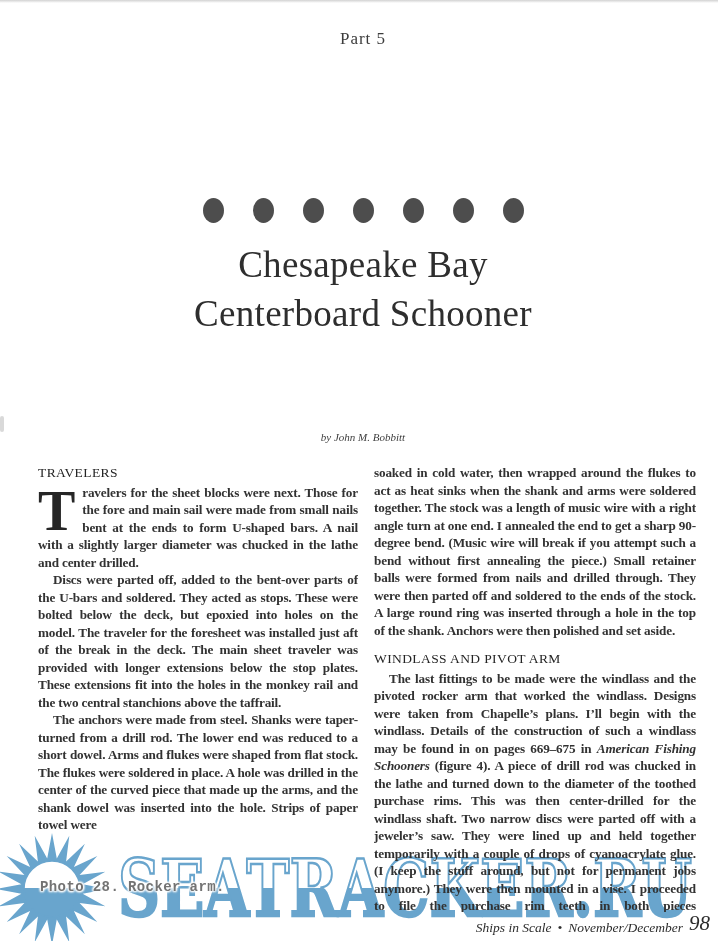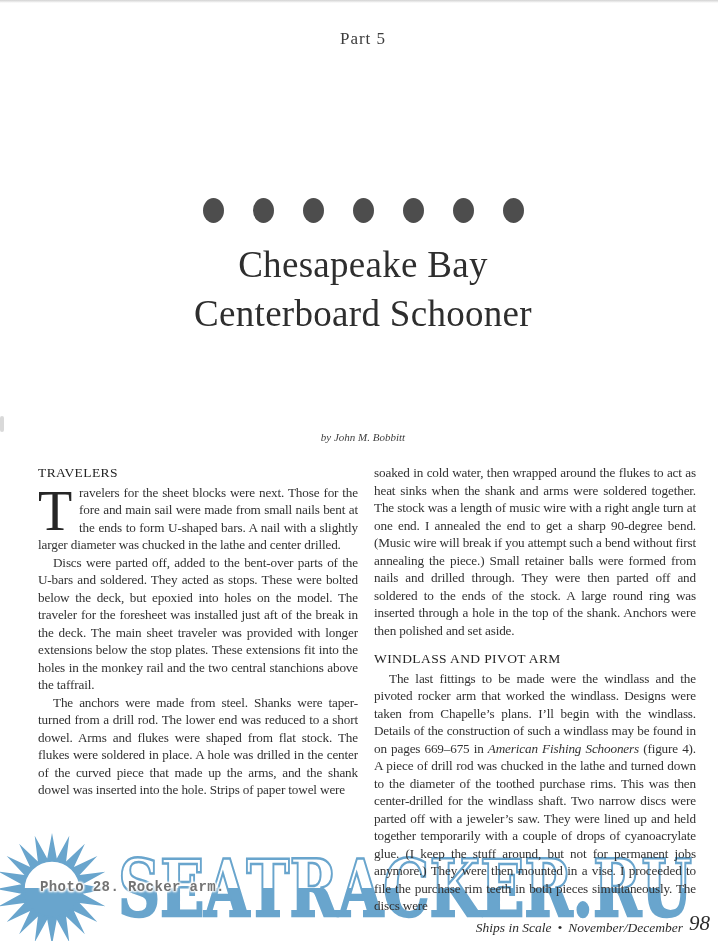--- a/index.html
+++ b/index.html
@@ -32,21 +32,21 @@
 
   .col { position:absolute; top:464px; z-index:2;
     font-size:13.2px; line-height:17.5px; text-align:justify;
     letter-spacing:-0.15px; color:#323232; overflow:hidden; }
   .col-left  { left:38px;  width:320px; height:410px; }
   .col-right { left:374px; width:322px; height:448px; }
 
   .sec-heading { font-size:13.5px; font-weight:normal; letter-spacing:.4px;
     color:#242424; margin:0 0 2px 0; }
   .sec-heading.mid { margin-top:11px; }
-  .col p { margin:0; }
+  .col p { margin:0;font-weight:bold; }
   p.ind { text-indent:15px; }
   .dropcap { float:left; font-size:56px; line-height:45px;
     padding:5px 7px 0 0; color:#262626; }
 
   .watermark-svg { position:absolute; left:0; top:0; z-index:1; pointer-events:none; }
 
   .photo-caption { position:absolute; left:40px; top:879px; z-index:5;
     font-family:Liberation Mono, monospace; font-weight:bold;
     font-size:14px; letter-spacing:.4px; color:#737373;
     text-shadow: 0 0 3px #fff, 0 0 3px #fff, 1px 1px 2px #fff,

